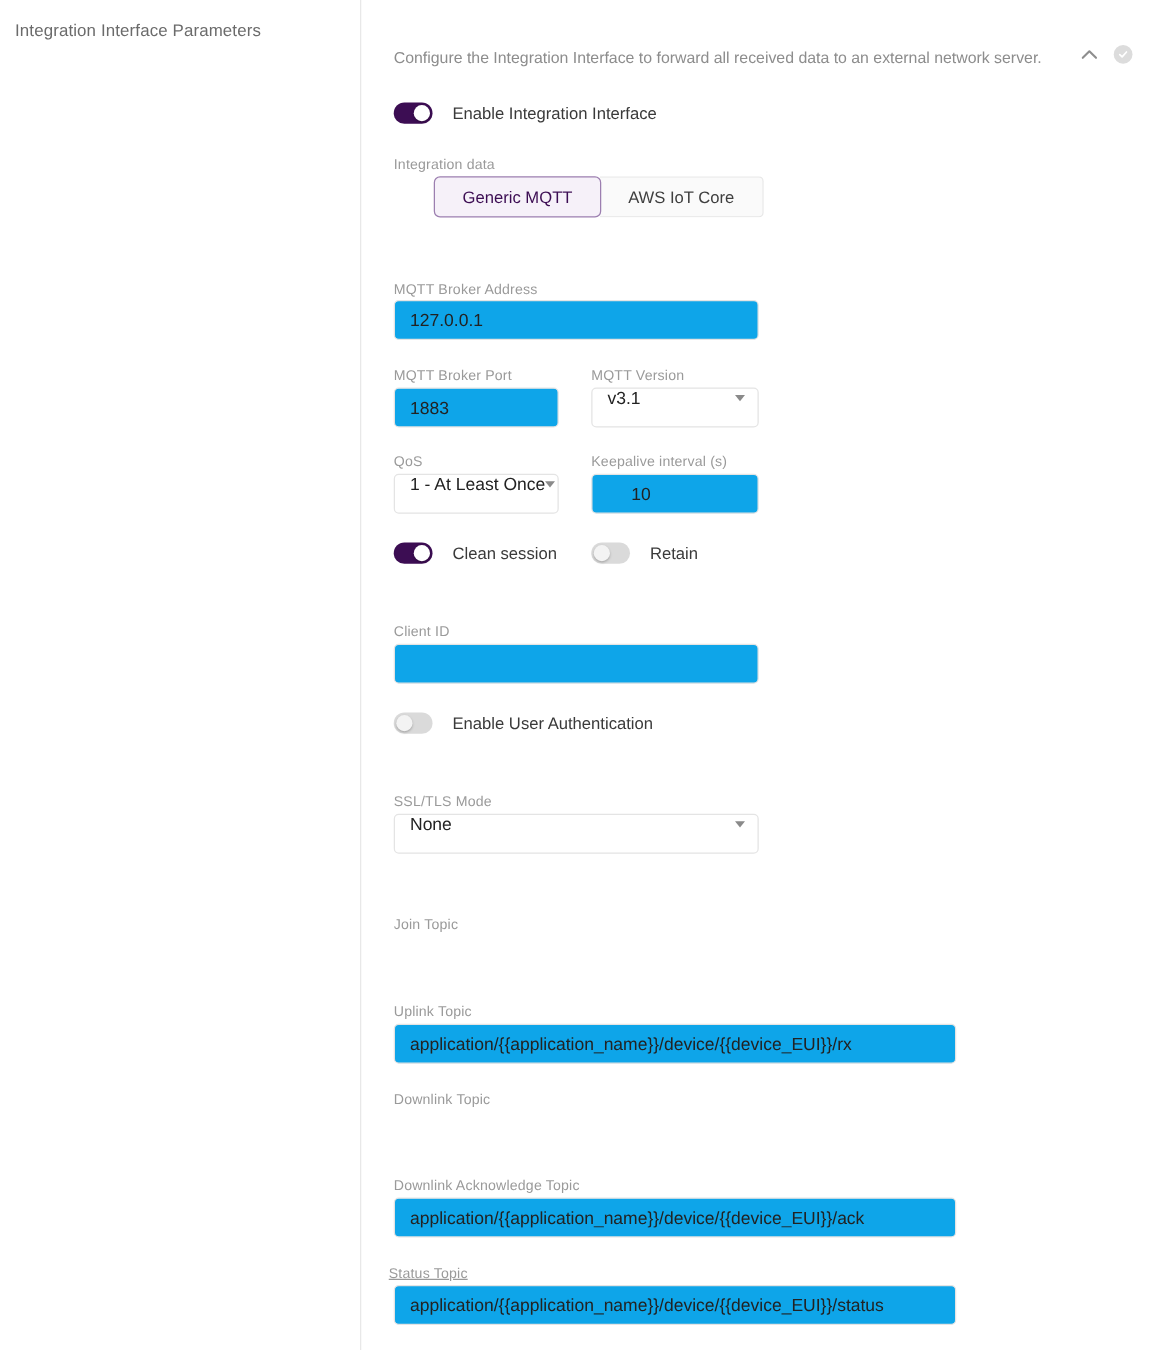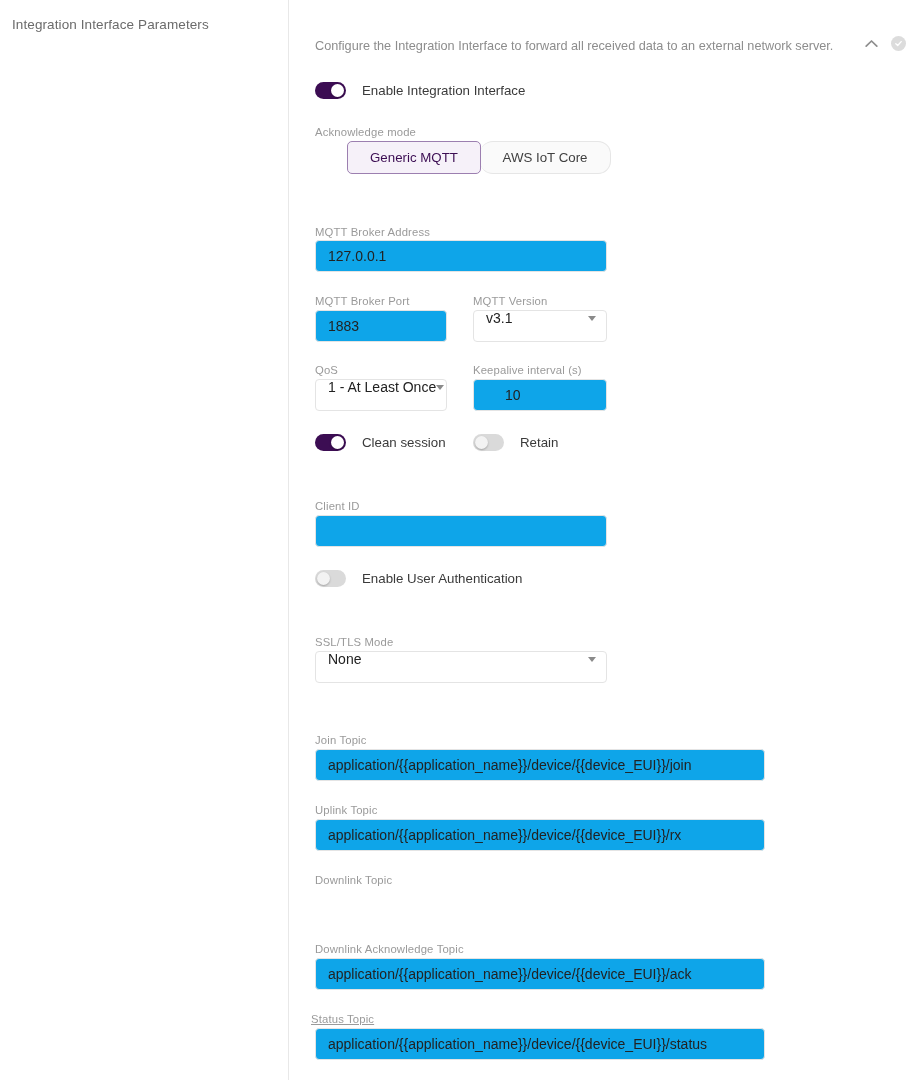--- a/index.html
+++ b/index.html
@@ -147,24 +147,24 @@
       </div>
     </div>
 
     <div class="toggle-row" style="left:25px; top:82px;">
       <span class="switch on">
         <span class="knob"></span>
       </span>
       <span class="toggle-label">Enable Integration Interface</span>
     </div>
 
-    <div class="fld-label" style="left:25px; top:126px;">Acknowledge mode</div>
+    <div class="fld-label" style="left:25px; top:126px;">Integration data</div>
     <div class="seg" style="left:25px; top:141px;">
       <button class="seg-btn active" style="width:134px;margin-left:32px;">Generic MQTT</button>
-      <button class="seg-btn sec" style="width:131px;border-radius:13px;">AWS IoT Core</button>
+      <button class="seg-btn sec" style="width:131px;">AWS IoT Core</button>
     </div>
 
     <div class="fld-label" style="left:25px; top:226px;">MQTT Broker Address</div>
     <input class="tinput" style="left: 25px; top: 240px; width: 292px; height: 32px;" value="127.0.0.1">
 
     <div class="fld-label" style="left:25px; top:295px;">MQTT Broker Port</div>
     <input class="tinput" style="left: 25px; top: 310px; width: 132px; height: 32px;" value="1883">
 
     <div class="fld-label" style="left:183px; top:295px;">MQTT Version</div>
     <div class="tselect" style="left:183px; top:310px; width:134px; height:32px;">
@@ -205,21 +205,20 @@
       <span class="toggle-label">Enable User Authentication</span>
     </div>
 
     <div class="fld-label" style="left:25px; top:636px;">SSL/TLS Mode</div>
     <div class="tselect" style="left:25px; top:651px; width:292px; height:32px;">
       <span class="val">None</span>
       <span class="caret"></span>
     </div>
 
     <div class="fld-label" style="left:25px; top:734px;">Join Topic</div>
-    <input class="tinput" style="left: 25px; top: 749px; width: 450px; height: 32px;" value="application/{{application_name}}/device/{{device_EUI}}/join">
 
     <div class="fld-label" style="left:25px; top:804px;">Uplink Topic</div>
     <input class="tinput" style="left: 25px; top: 819px; width: 450px; height: 32px;" value="application/{{application_name}}/device/{{device_EUI}}/rx">
 
     <div class="fld-label" style="left:25px; top:874px;">Downlink Topic</div>
 
     <div class="fld-label" style="left:25px; top:943px;">Downlink Acknowledge Topic</div>
     <input class="tinput" style="left: 25px; top: 958px; width: 450px; height: 32px;" value="application/{{application_name}}/device/{{device_EUI}}/ack">
 
     <div class="fld-label" style="left:21px; top:1013px;text-decoration:underline;">Status Topic</div>

